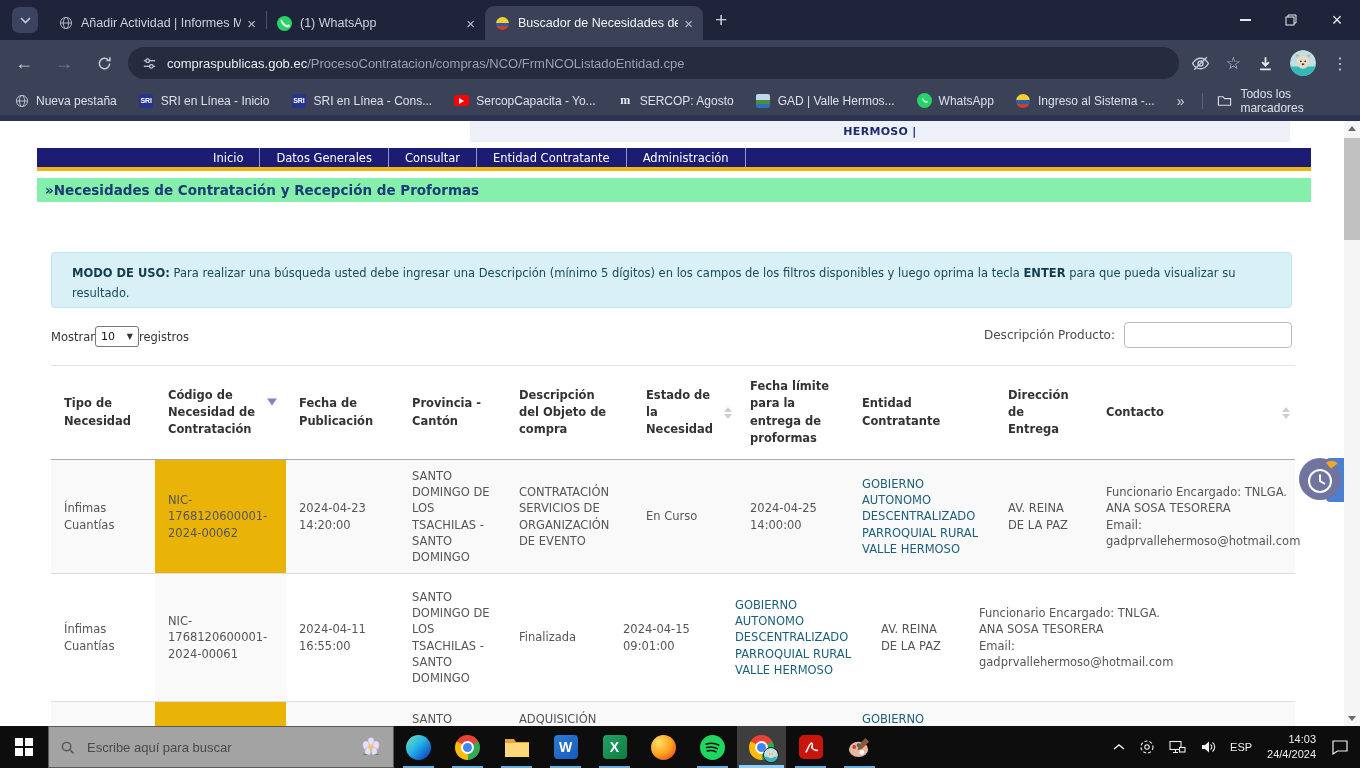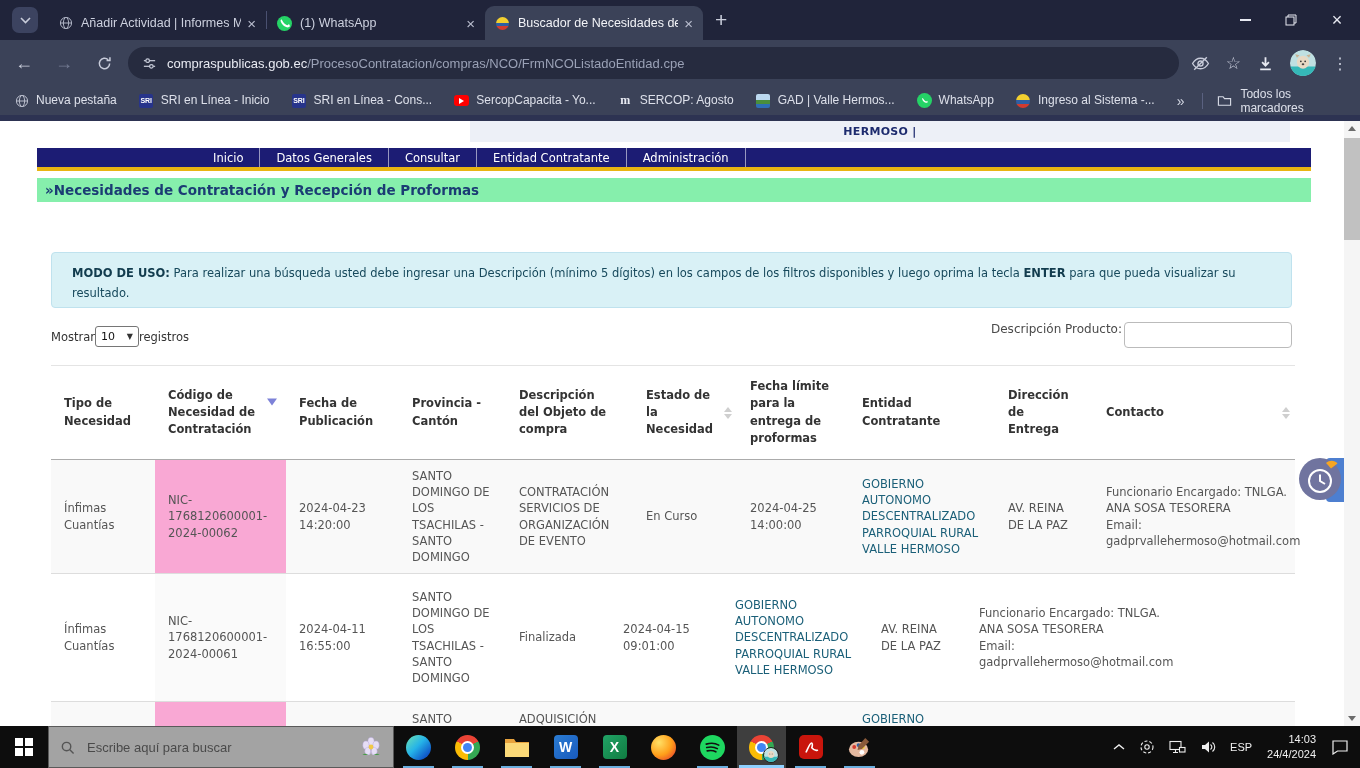--- a/index.html
+++ b/index.html
@@ -25,21 +25,21 @@
   .omnibox{flex:1;height:32px;background:#262b3f;border-radius:16px;margin:0 12px 0 8px;display:flex;align-items:center;padding:0 14px;min-width:0}
   .tuneicon{margin-right:10px;flex:none}
   .url{font-size:13px;color:#e9ebf3;white-space:nowrap;overflow:hidden}
   .url .path{color:#9aa1b6}
   .toolbar-icons{display:flex;align-items:center;gap:16px;margin-right:12px;flex:none}
   .staricon{color:#c8ccda;font-size:17px}
   .avatar{width:26px;height:26px;border-radius:50%;overflow:hidden;flex:none}
   .dots{color:#c8ccda;font-size:16px;letter-spacing:0}
   
   .bookmarksbar{position:absolute;top:86px;left:0;right:0;height:29px;background:#3b4258;display:flex;align-items:center;font-size:12px;color:#dde0ea;padding:0 14px;box-sizing:border-box}
-  .bm{display:flex;align-items:flex-start;gap:7px;margin-right:22px;white-space:nowrap}
+  .bm{display:flex;align-items:center;gap:7px;margin-right:22px;white-space:nowrap}
   .bmicon{width:15px;height:15px;display:flex;align-items:center;justify-content:center;flex:none}
   .sri-ic{width:14px;height:14px;background:#27348b;border-radius:2px;color:#fff;font-size:7px;font-weight:bold;display:flex;align-items:center;justify-content:center}
   .yt-ic{width:15px;height:11px;background:#f00;border-radius:3px;display:flex;align-items:center;justify-content:center}
   .yt-ic i{display:block;width:0;height:0;border-left:5px solid #fff;border-top:3px solid transparent;border-bottom:3px solid transparent}
   .sercop-ic{color:#e9ebf3;font-weight:bold;font-size:12px;font-family:"Liberation Serif",serif}
   .gad-ic{width:14px;height:14px;border-radius:2px;background:linear-gradient(180deg,#bcd9f0 0 40%,#4a8f3c 40% 72%,#2e6fb5 72%)}
   .crest-ic{width:14px;height:14px;border-radius:50%;background:linear-gradient(180deg,#f3d02f 0 45%,#2e5fa3 45% 72%,#d23b2f 72%)}
   .wa-ic{width:15px;height:15px;border-radius:50%;background:#25d366;display:flex;align-items:center;justify-content:center}
   .bm-overflow{margin-left:auto;font-size:14px;color:#d3d7e3;margin-right:4px}
   .bm-divider{width:1px;height:16px;background:#5a6180;margin:0 14px}
@@ -53,29 +53,29 @@
   .mnav-item{padding:0 16px;display:flex;align-items:center;color:#fff;font-size:11.5px;border-right:1px solid rgba(255,255,255,.55)}
   .mnav-item:first-of-type{border-left:1px solid rgba(255,255,255,.55)}
   .goldbar{position:absolute;top:52px;left:37px;width:1274px;height:4px;background:#e9b512}
   .titleband{position:absolute;top:63px;left:37px;width:1274px;height:24px;background:#86efac;display:flex;align-items:center}
   .page-title{margin-left:8px;font-size:13.5px;font-weight:bold;color:#1b3c74}
   .notebox{position:absolute;top:137px;left:51px;width:1241px;height:56px;background:#d9f1f6;border:1px solid #bfe2ee;border-radius:4px;box-sizing:border-box;padding:10px 20px;font-size:11.5px;color:#17495c;line-height:1.75}
   .notebox b{color:#123c4e}
   .length-ctl{position:absolute;top:211px;left:51px;display:flex;align-items:center;font-size:11.5px;color:#333}
   .selectbox{width:44px;height:21px;border:1px solid #767676;border-radius:3px;background:#fff;display:flex;align-items:center;justify-content:space-between;padding:0 5px;box-sizing:border-box;font-size:11px;color:#111}
   .selcaret{font-size:8px;color:#333}
-  .filter-ctl{position:absolute;top:207px;right:68px;display:flex;align-items:flex-start;gap:2px;font-size:12px;color:#4a4a4a}
+  .filter-ctl{position:absolute;top:207px;right:68px;display:flex;align-items:center;gap:9px;font-size:12px;color:#4a4a4a}
   .filter-ctl input{width:168px;height:26px;border:1px solid #bbb;border-radius:4px;box-sizing:border-box;outline:none;font:inherit;padding:0 8px}
   
   .datatable{position:absolute;top:250px;left:51px;width:1244px}
   .dt-header{display:flex;border-top:1px solid #e4e4e4;border-bottom:1px solid #ababab;height:95px;align-items:center;box-sizing:border-box}
   .hcell{box-sizing:border-box;padding:0 18px 0 13px;font-size:11.5px;font-weight:bold;color:#333;line-height:1.5;position:relative;display:flex;align-items:center;height:100%}
   .dt-row{display:flex;border-bottom:1px solid #ddd;align-items:center}
   .dt-row.odd{background:#f9f9f9}
-  .dt-row.odd .shade{background:#f9a8d4}
+  .dt-row.odd .shade{background:#eab308}
   .dt-row.even .shade{background:#fafafa}
   .cell{box-sizing:border-box;padding:8px 10px 8px 13px;font-size:11.5px;color:#555;line-height:1.42;align-self:stretch;display:flex;align-items:center}
   .row1{height:113px}.row2{height:127px}.row3{height:60px}
   .dt-row.partial .cell{align-items:flex-start;padding-top:9px}
   .c1{width:104px}.c2{width:131px}.c3{width:113px}.c4{width:107px}.c5{width:127px}.c6{width:104px}.c7{width:112px}.c8{width:146px}.c9{width:98px}.c10{width:202px}
   .entity{color:#1a5f78}
   .contact{white-space:pre-line}
   .tri-up{width:0;height:0;border-left:4px solid transparent;border-right:4px solid transparent;border-bottom:5px solid #cfcfcf}
   .tri-down{width:0;height:0;border-left:4px solid transparent;border-right:4px solid transparent;border-top:5px solid #cfcfcf}
   .sort-desc{position:absolute;right:9px;top:50%;transform:translateY(-50%)}

